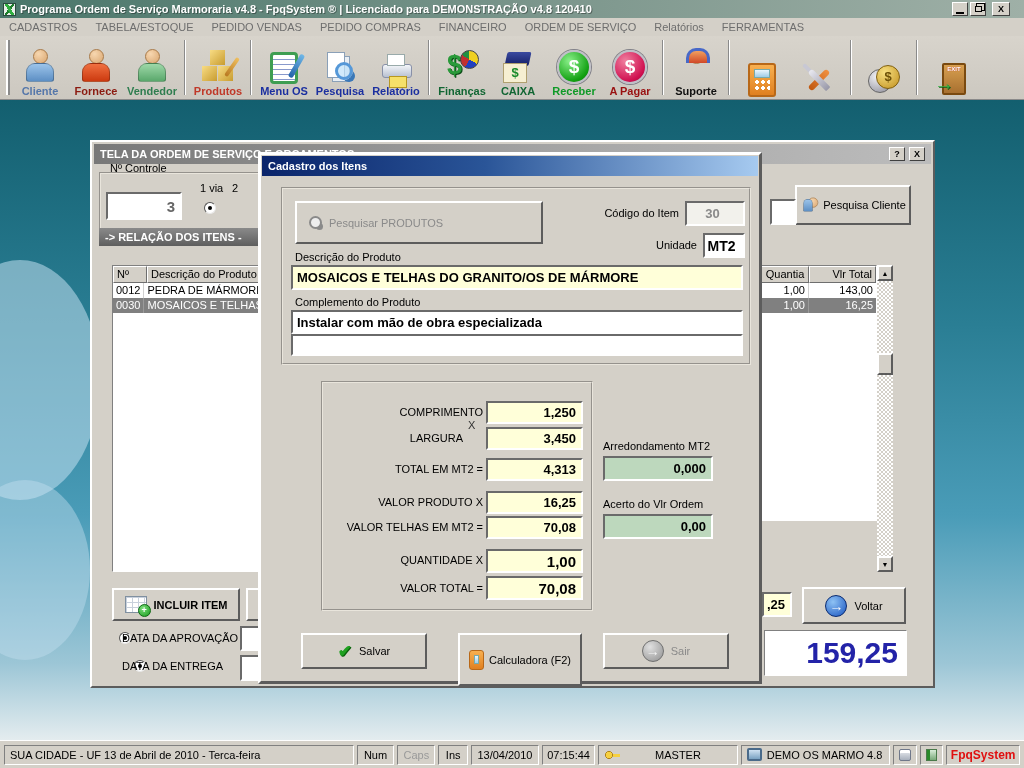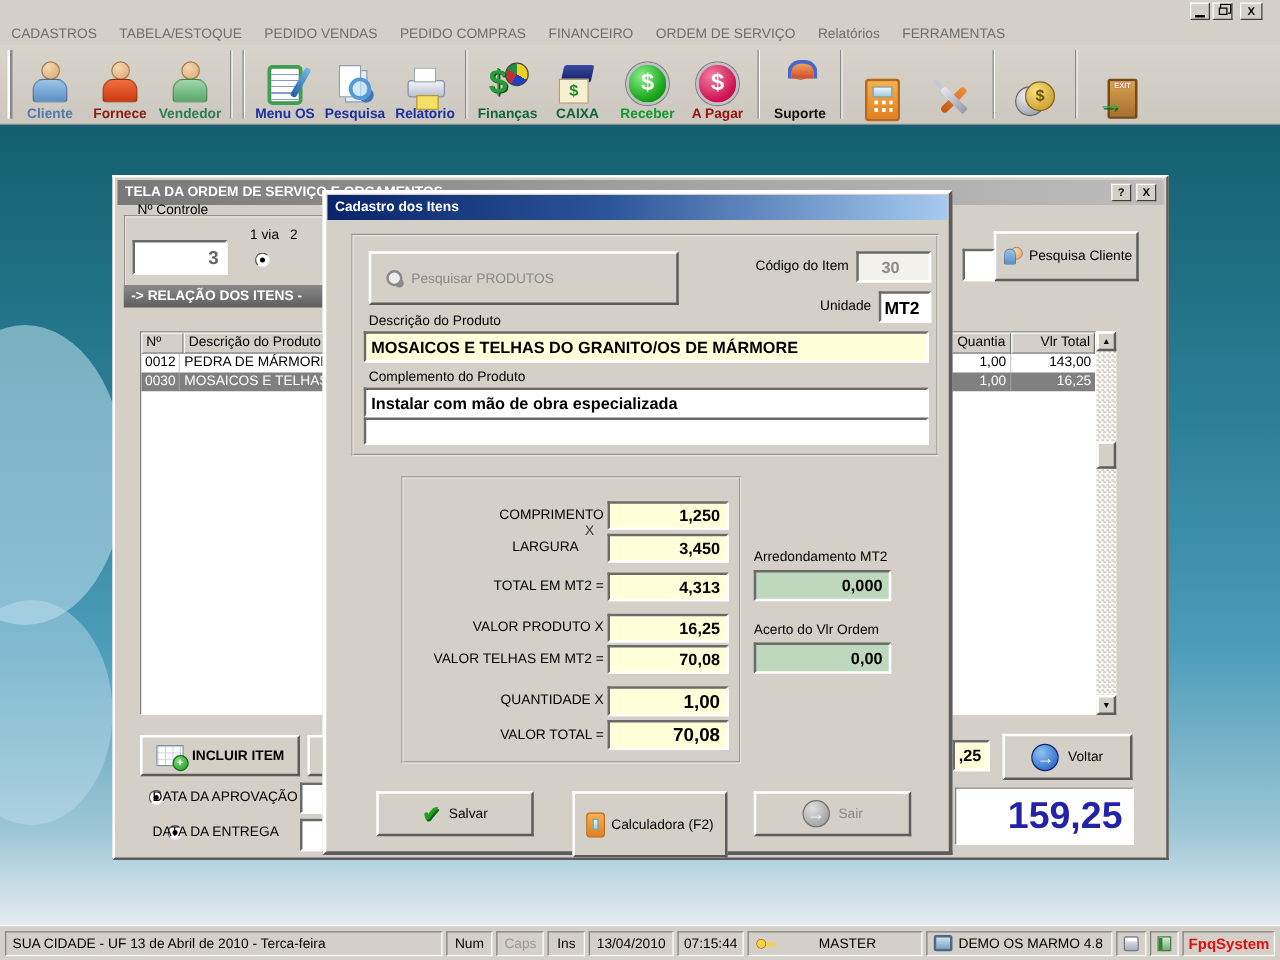--- a/index.html
+++ b/index.html
@@ -113,20 +113,24 @@
       linear-gradient(#f6d040,#f6d040); background-size:100% 100%,7px 3px; background-position:0 0,9px 5px; background-repeat:no-repeat; margin-right:4px;}
   .pcicon{ width:15px; height:13px; background:linear-gradient(#cfe2f2,#7aa2c2); border:2px solid #4a6a8a; border-radius:2px; margin-right:4px;}
   .smprint{ width:16px; height:12px; background:linear-gradient(#eceef2,#a8b0bc); border:1px solid #70788a; border-radius:2px; box-shadow:inset 0 3px 0 #fff;}
   .smnet{ width:16px; height:12px; background:linear-gradient(#d8ecd8,#78a878); border:1px solid #4a7a4a; box-shadow:inset 3px 0 0 #2a8a2a;}
 </style>
 </head>
 <body>
 
 <div class="screen">
 
+  <div class="abs titlebar">
+    <span class="appicon"></span>
+    <span class="ttext">Programa Ordem de Serviço Marmoraria v4.8 - FpqSystem ®  |  Licenciado para  DEMONSTRAÇÃO v4.8 120410</span>
+  </div>
   <div class="abs winbtn" style="left:952px;top:2px;">
       <span class="minglyph"></span>
     </div>
   <div class="abs winbtn" style="left:970px;top:2px;">
       <span class="restglyph"></span>
     </div>
   <div class="abs winbtn" style="left:992px;top:2px;width:18px;">
       <span>X</span>
     </div>
 
@@ -149,20 +153,24 @@
     </div>
     <div class="tbtn">
       <span class="tbicon icon-person p-red"></span>
       <span class="tblabel c-darkred">Fornece</span>
     </div>
     <div class="tbtn">
       <span class="tbicon icon-person p-green"></span>
       <span class="tblabel c-green">Vendedor</span>
     </div>
     <span class="tsep"></span>
+    <div class="tbtn">
+      <span class="tbicon icon-boxes"></span>
+      <span class="tblabel c-red">Produtos</span>
+    </div>
     <span class="tsep"></span>
     <div class="tbtn">
       <span class="tbicon icon-clip"></span>
       <span class="tblabel c-navy">Menu OS</span>
     </div>
     <div class="tbtn">
       <span class="tbicon icon-searchdocs"></span>
       <span class="tblabel c-navy">Pesquisa</span>
     </div>
     <div class="tbtn">
@@ -253,21 +261,21 @@
         <span style="width:34px;padding:1px 3px;border-right:1px solid #d0d0d0;">0012</span>
         <span style="flex:1;padding:1px 3px;">PEDRA DE MÁRMORE</span>
       </div>
       <div class="trow selrow">
         <span style="width:34px;padding:1px 3px;border-right:1px solid #9a9a9a;">0030</span>
         <span style="flex:1;padding:1px 3px;">MOSAICOS E TELHAS</span>
       </div>
     </div>
 
     
-    <div class="abs sunkthin" style="left:668px;top:123px;width:117px;height:307px;background:#fff;overflow:hidden;">
+    <div class="abs sunkthin" style="left:668px;top:123px;width:117px;height:256px;background:#fff;overflow:hidden;">
       <div class="trow" style="height:17px;">
         <span class="hcell" style="width:48px;text-align:center;">Quantia</span>
         <span class="hcell" style="flex:1;text-align:right;">Vlr Total</span>
       </div>
       <div class="trow">
         <span style="width:48px;padding:1px 3px;text-align:right;border-right:1px solid #d0d0d0;">1,00</span>
         <span style="flex:1;padding:1px 3px;text-align:right;">143,00</span>
       </div>
       <div class="trow selrow">
         <span style="width:48px;padding:1px 3px;text-align:right;border-right:1px solid #9a9a9a;">1,00</span>

